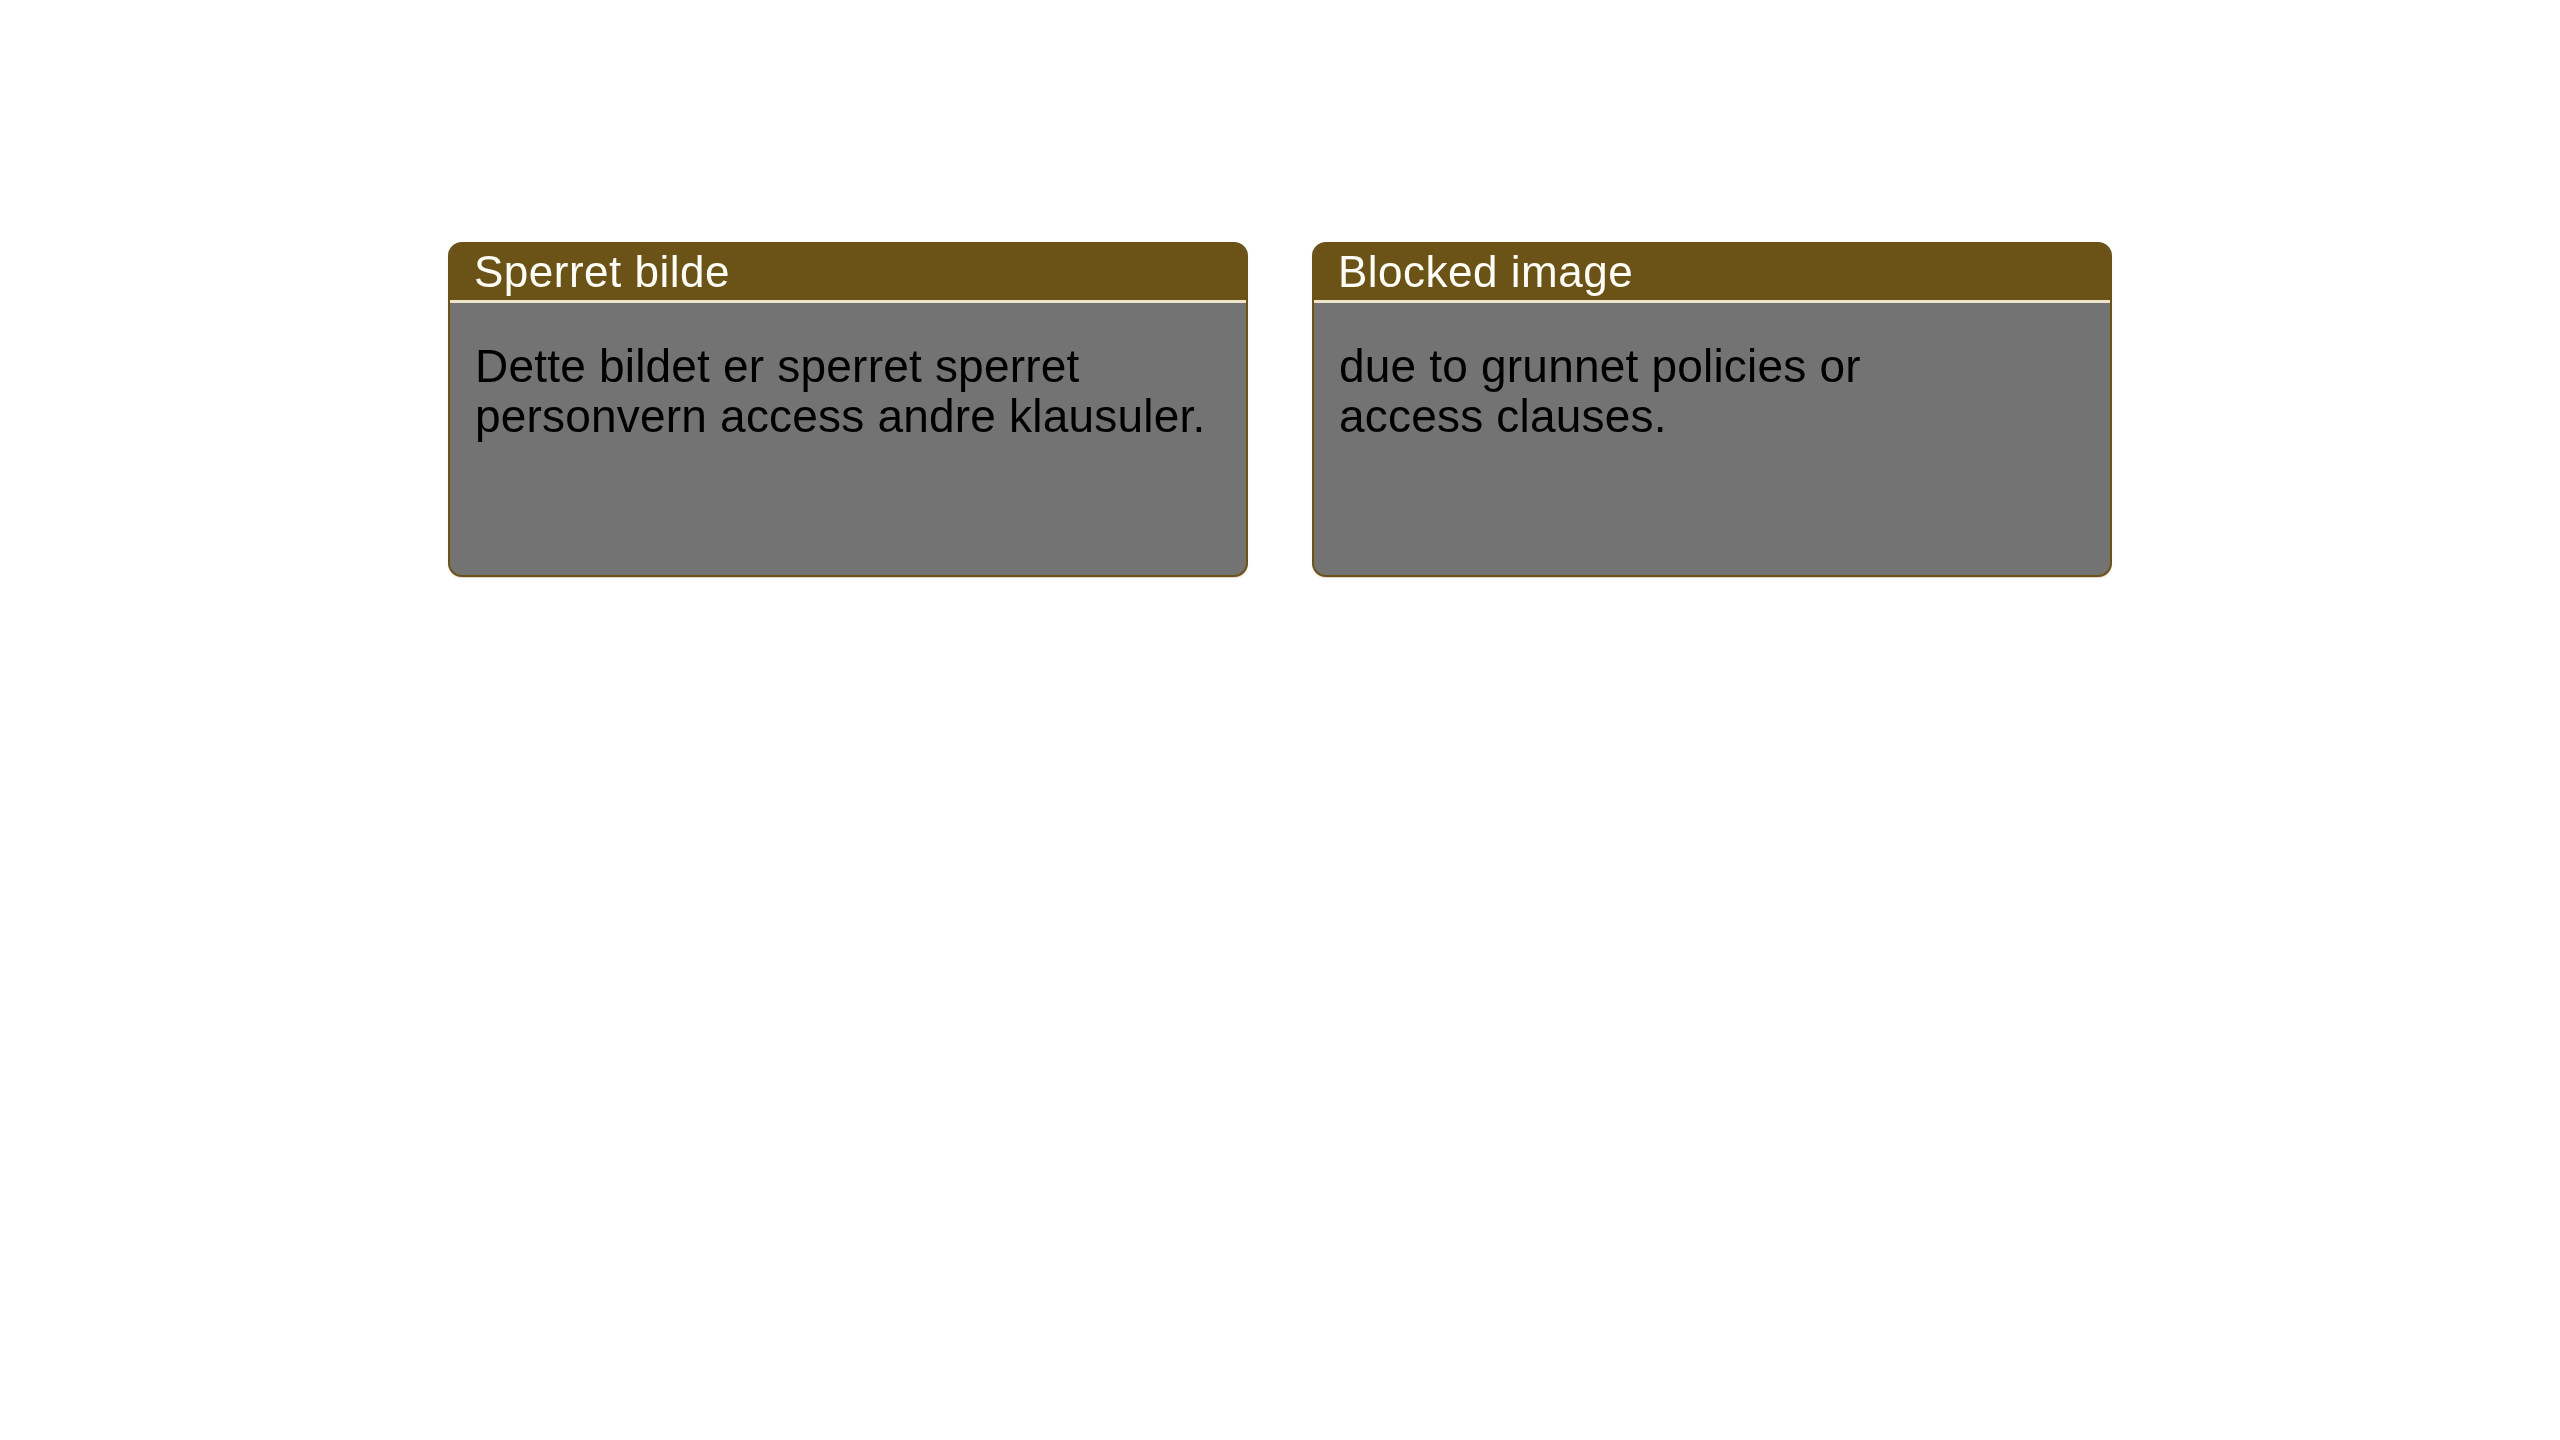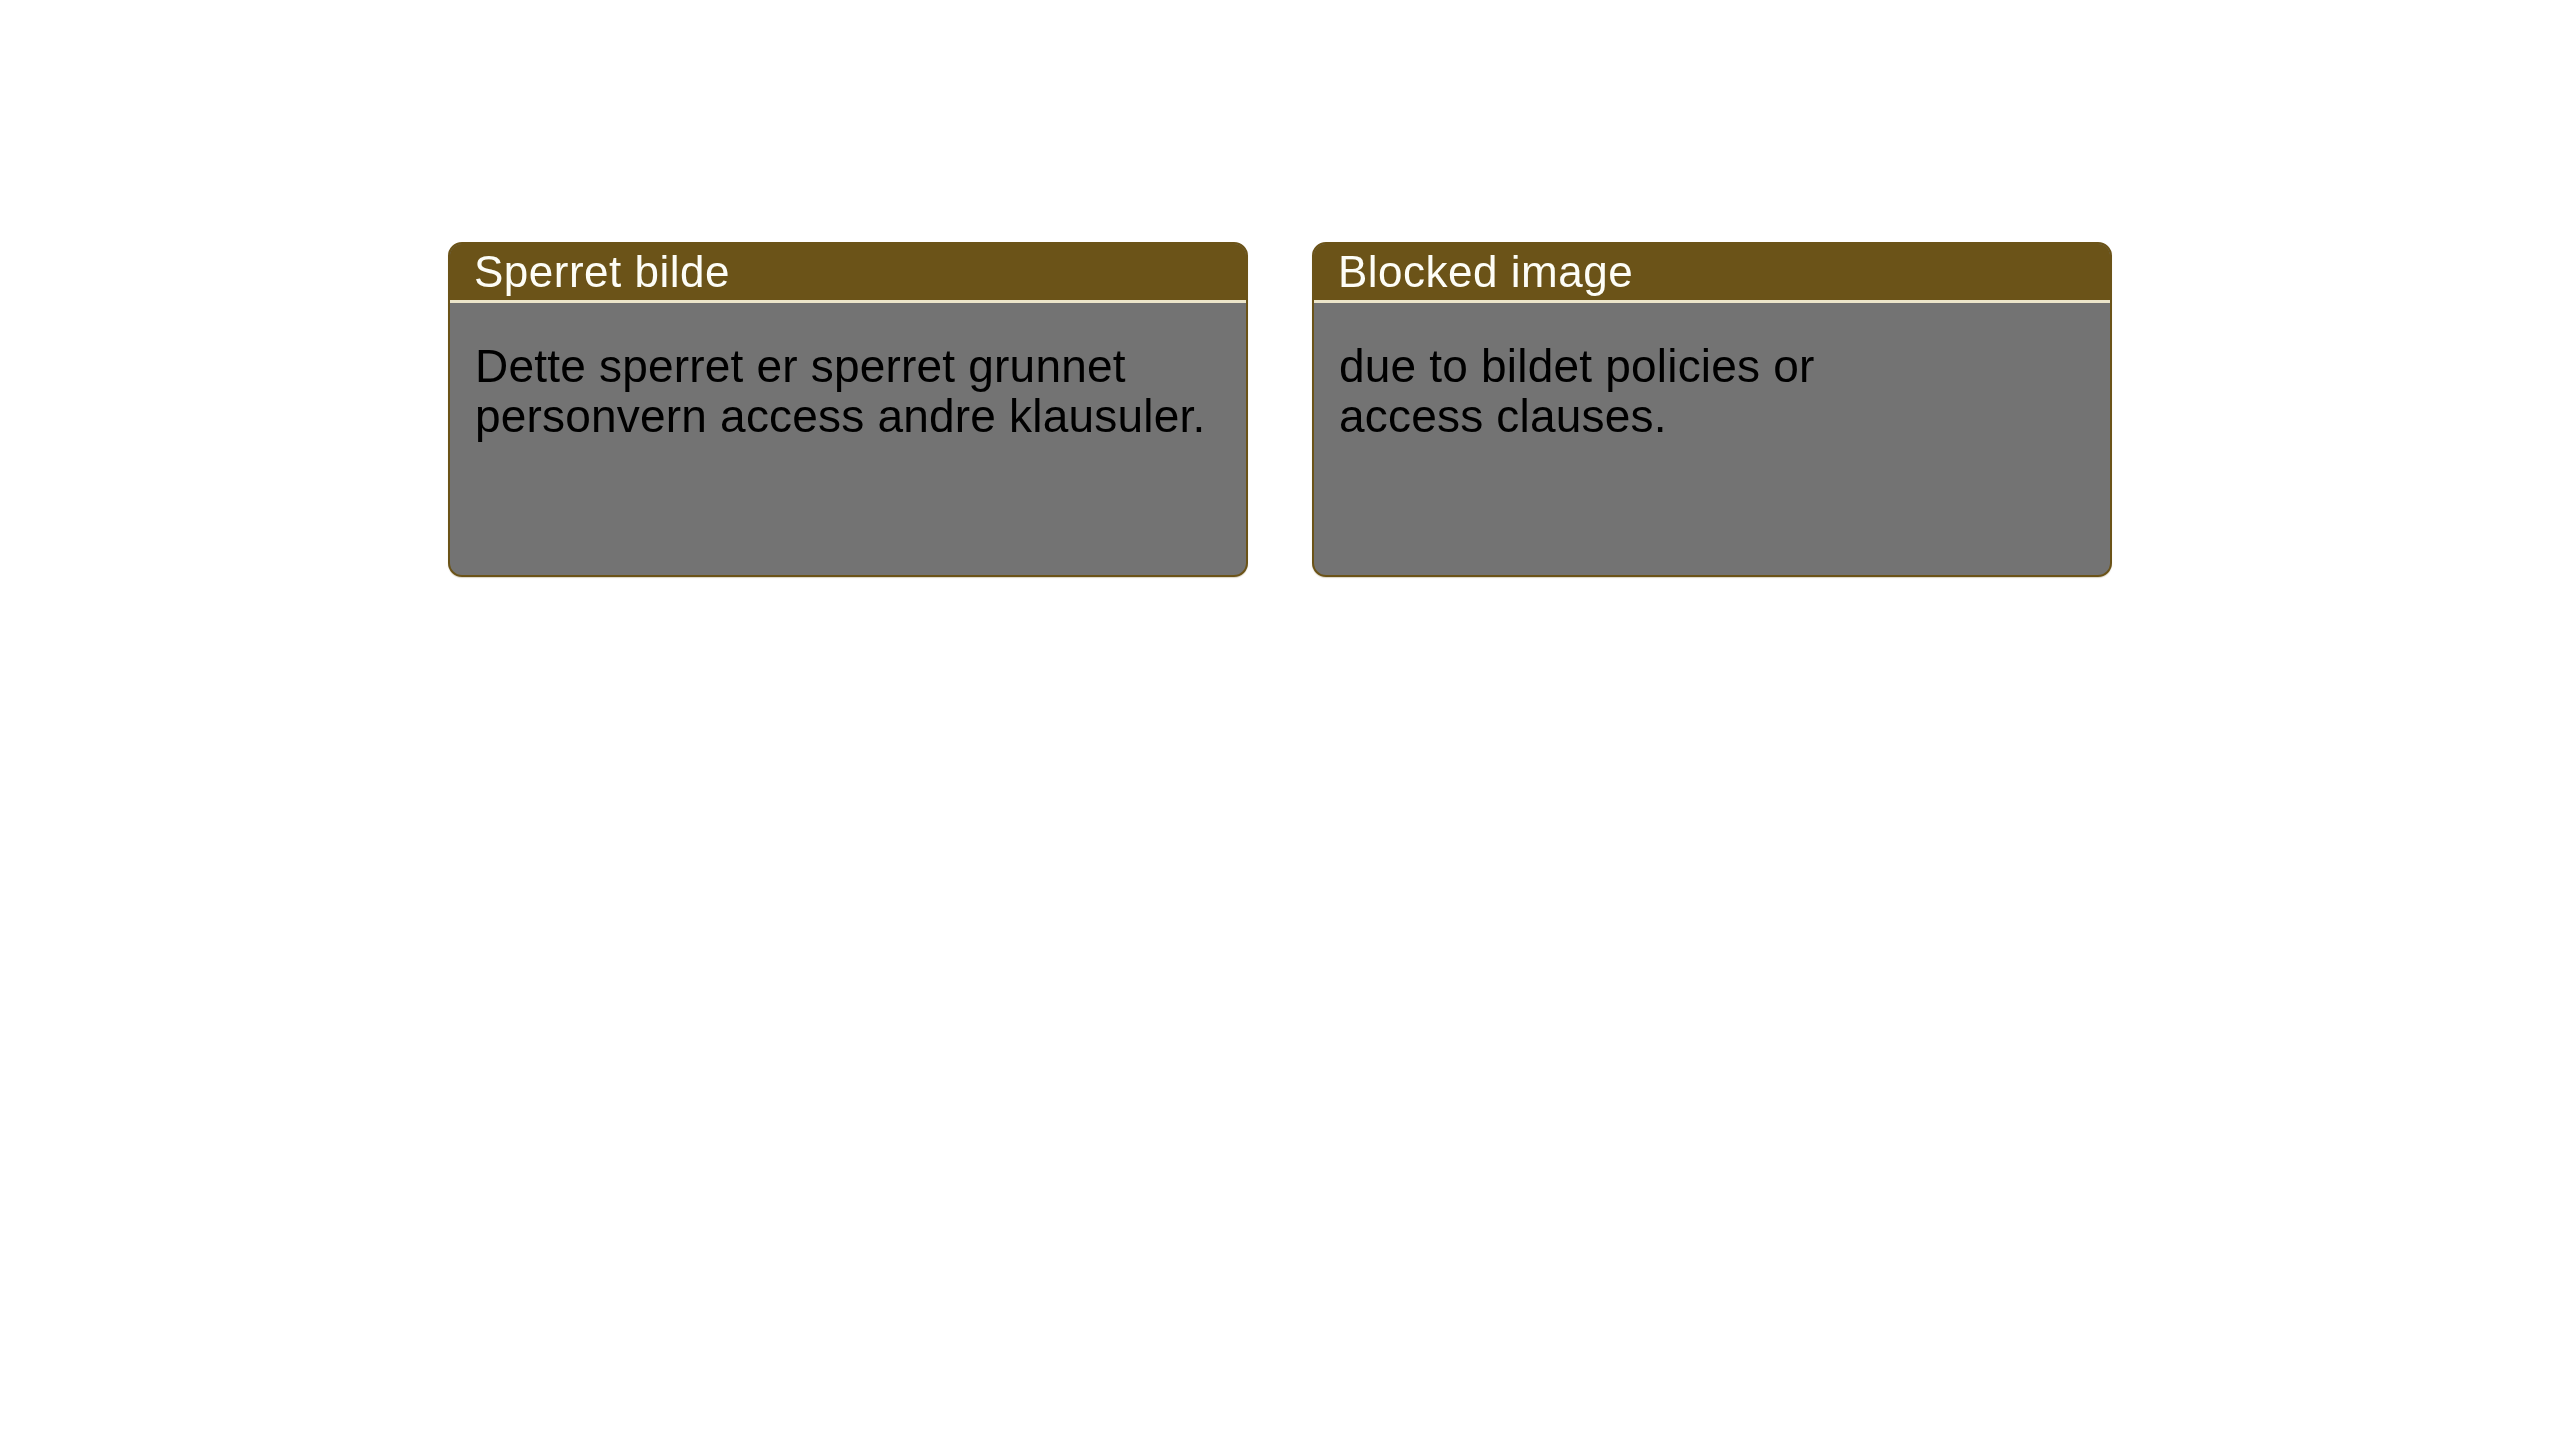--- a/index.html
+++ b/index.html
@@ -56,28 +56,28 @@
 </head>
 <body>
 
 <div class="stage">
 
   <div class="card left">
     <div class="card-header">
       <span class="card-title">Sperret bilde</span>
     </div>
     <div class="card-body">
-      <div>Dette sperret er sperret grunnet</div>
+      <div>Dette bildet er sperret sperret</div>
       <div>personvern access andre klausuler.</div>
     </div>
   </div>
 
   <div class="card right">
     <div class="card-header">
       <span class="card-title">Blocked image</span>
     </div>
     <div class="card-body">
-      <div>due to bildet policies or</div>
+      <div>due to grunnet policies or</div>
       <div>access clauses.</div>
     </div>
   </div>
 
 </div>
 
 </body></html>

